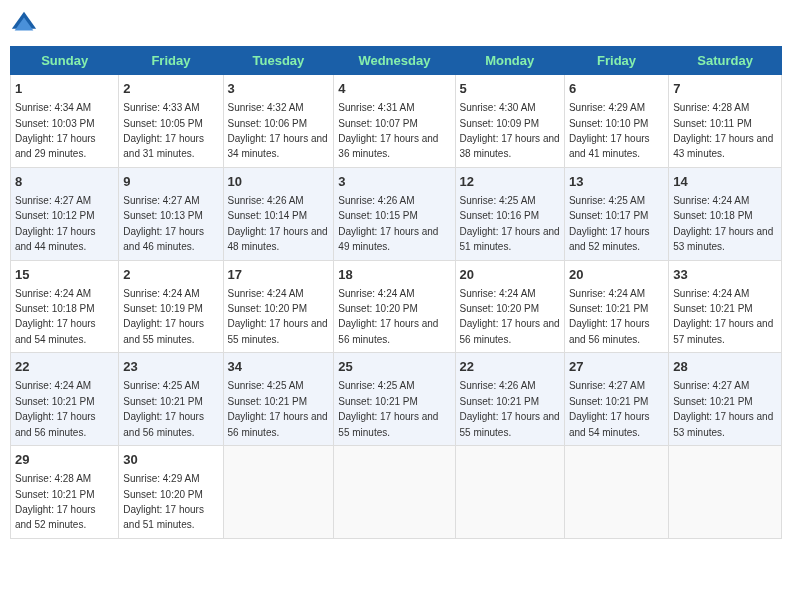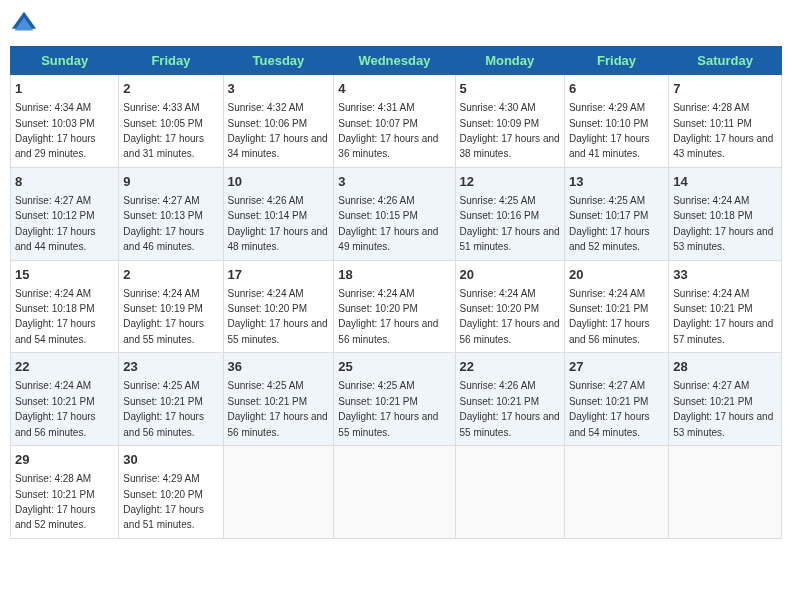--- a/index.html
+++ b/index.html
@@ -223,21 +223,21 @@
         <tr>
           <td>
         <span class="day-num">22</span>
         <span class="day-info">Sunrise: 4:24 AM<br>Sunset: 10:21 PM<br>Daylight: 17 hours and 56 minutes.</span>
       </td>
           <td>
         <span class="day-num">23</span>
         <span class="day-info">Sunrise: 4:25 AM<br>Sunset: 10:21 PM<br>Daylight: 17 hours and 56 minutes.</span>
       </td>
           <td>
-        <span class="day-num">36</span>
+        <span class="day-num">34</span>
         <span class="day-info">Sunrise: 4:25 AM<br>Sunset: 10:21 PM<br>Daylight: 17 hours and 56 minutes.</span>
       </td>
           <td>
         <span class="day-num">25</span>
         <span class="day-info">Sunrise: 4:25 AM<br>Sunset: 10:21 PM<br>Daylight: 17 hours and 55 minutes.</span>
       </td>
           <td>
         <span class="day-num">22</span>
         <span class="day-info">Sunrise: 4:26 AM<br>Sunset: 10:21 PM<br>Daylight: 17 hours and 55 minutes.</span>
       </td>

